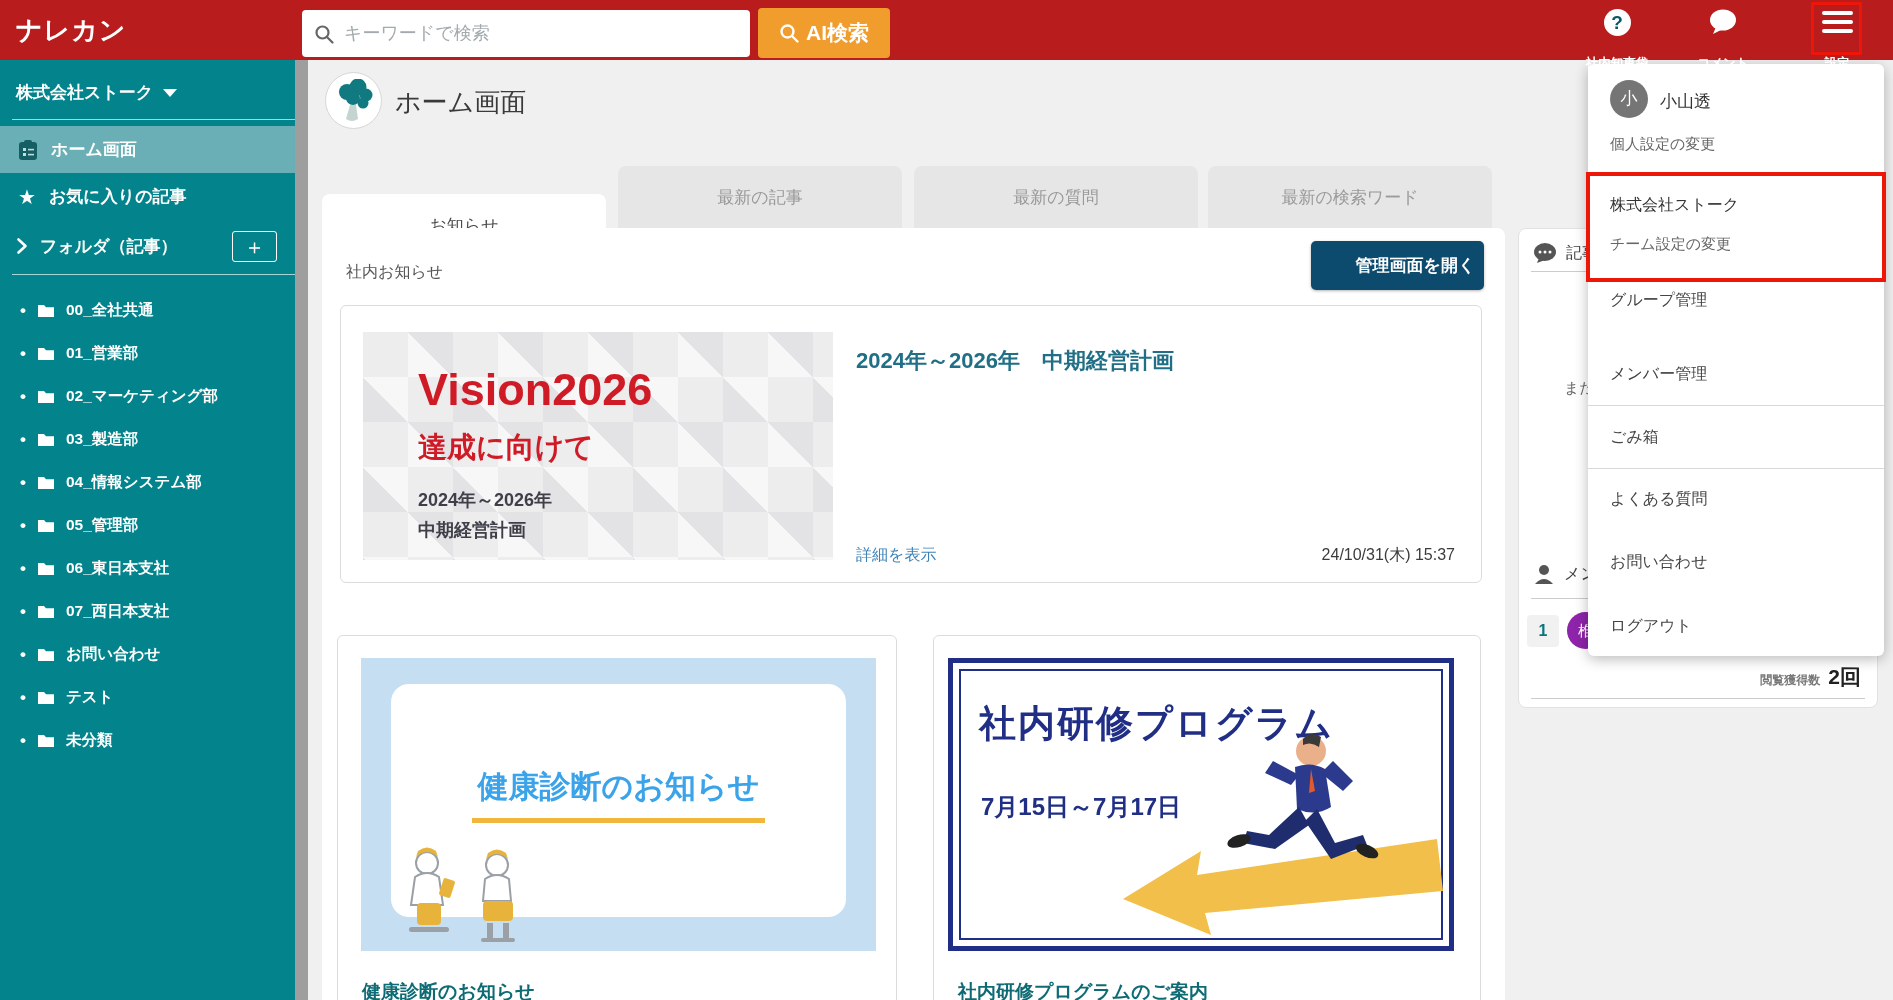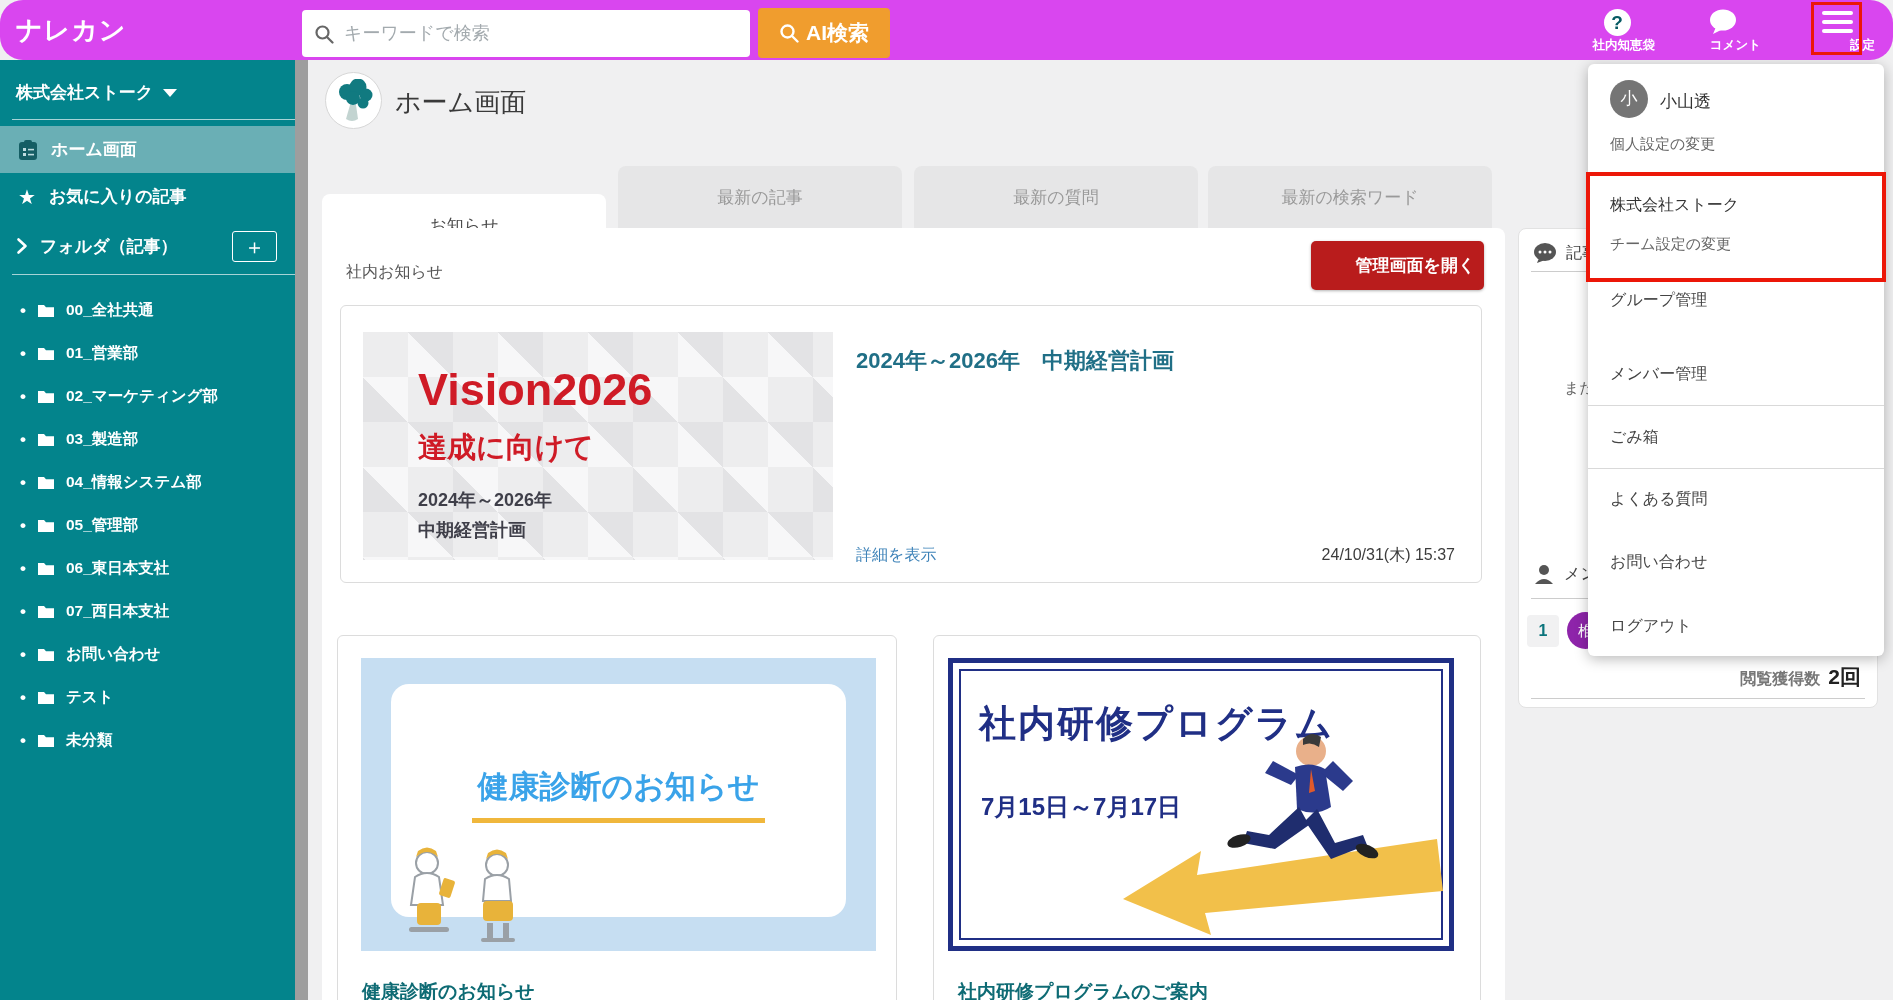--- a/index.html
+++ b/index.html
@@ -5,30 +5,30 @@
   * { margin:0; padding:0; box-sizing:border-box; }
   html,body { width:1893px; height:1000px; }
   body {
     position:relative; overflow:hidden;
     background:#f0f0f1;
     font-family:"Liberation Sans","DejaVu Sans",sans-serif;
     color:#333;
   }
 
   
-  .topbar { position:absolute; left:0; top:0; width:1893px; height:60px; background:#d946ef; z-index:30;border-radius:23px; }
+  .topbar { position:absolute; left:0; top:0; width:1893px; height:60px; background:#b91c1c; z-index:30; }
   .logo { position:absolute; left:16px; top:0; height:60px; line-height:60px; color:#fff; font-size:26px; font-weight:bold; letter-spacing:1px; }
   .searchbox { position:absolute; left:302px; top:10px; width:448px; height:47px; background:#fff; border-radius:4px; display:flex; align-items:center; padding:0 12px; }
   .searchbox svg { flex:0 0 auto; }
   .searchbox input { border:none; outline:none; width:100%; margin-left:10px; font-size:18px; color:#333; font-family:inherit; background:transparent; }
   .searchbox input::placeholder { color:#a3aaae; }
   .ai-btn { position:absolute; left:758px; top:8px; width:132px; height:50px; background:#f09d2e; border:none; border-radius:4px; color:#fff; font-size:21px; font-weight:bold; display:flex; align-items:center; justify-content:center; gap:7px; cursor:pointer; font-family:inherit; }
   .tb-item { position:absolute; top:7px; width:76px; text-align:center; color:#fff; cursor:pointer; }
   .tb-item .ticon { height:30px; display:flex; align-items:center; justify-content:center; }
-  .tb-label { font-size:12.5px; font-weight:bold; margin-top:0;text-align:right; }
+  .tb-label { font-size:12.5px; font-weight:bold; margin-top:18px; }
   .tb-help { left:1579px; }
   .tb-comment { left:1685px; }
   .tb-settings { left:1799px; }
   .qmark { width:27px; height:27px; border-radius:50%; background:#fff; color:#065a63; font-weight:bold; font-size:19px; line-height:27px; }
   .burger { display:flex; flex-direction:column; gap:5px; }
   .burger div { width:31px; height:4px; background:#fff; border-radius:2px; }
 
   
   .sidebar { position:absolute; left:0; top:60px; width:308px; height:940px; background:#03848c; z-index:5; color:#fff; }
   .sb-scrollbar { position:absolute; right:0; top:0; width:13px; height:100%; background:#9e9e9e; }
@@ -50,21 +50,21 @@
 
   
   .tab { position:absolute; top:166px; width:284px; height:62px; border-radius:8px 8px 0 0; display:flex; align-items:center; justify-content:center; font-size:17px; cursor:pointer; }
   .tab.inactive { background:#e6e6e7; color:#999; }
   .tab.active { background:#fff; color:#4a4a4a; }
   .tab1 { left:322px;margin-top:28px; } .tab2 { left:618px; } .tab3 { left:914px; } .tab4 { left:1208px; }
 
   
   .panel { position:absolute; left:322px; top:228px; width:1183px; height:772px; background:#fff; border-radius:0 8px 0 0; }
   .notice-label { position:absolute; left:346px; top:250px; font-size:16px; color:#555; z-index:6;margin-top:12px; }
-  .admin-btn { position:absolute; left:1311px; top:241px; width:173px; height:49px; background:#b91c1c; border:none; border-radius:5px; color:#fff; font-size:17px; font-weight:bold; cursor:pointer; z-index:6; box-shadow:0 1px 3px rgba(0,0,0,.3); font-family:inherit;padding-left:36px; }
+  .admin-btn { position:absolute; left:1311px; top:241px; width:173px; height:49px; background:#0c4a6e; border:none; border-radius:5px; color:#fff; font-size:17px; font-weight:bold; cursor:pointer; z-index:6; box-shadow:0 1px 3px rgba(0,0,0,.3); font-family:inherit;padding-left:36px; }
 
   
   .card1 { position:absolute; left:340px; top:305px; width:1142px; height:278px; background:#fff; border:1px solid #dcdcdc; border-radius:6px; z-index:6; cursor:pointer; }
   .vision-img { position:absolute; left:22px; top:26px; width:470px; height:228px; overflow:hidden;
      background-color:#ededee;
      background-image:
        linear-gradient(45deg,#e3e3e5 25%,transparent 25%,transparent 75%,#e3e3e5 75%),
        linear-gradient(45deg,#f7f7f8 25%,transparent 25%,transparent 75%,#f7f7f8 75%);
      background-size:90px 90px; background-position:0 0,45px 45px; }
   .v-line1 { position:absolute; left:55px; top:32px; font-size:45px; font-weight:bold; color:#cf1b26; }
@@ -94,21 +94,21 @@
 
   
   .rpanel { position:absolute; left:1518px; top:228px; width:360px; height:480px; background:#fff; border:1px solid #e2e2e2; border-radius:8px; z-index:10; }
   .rp-header { position:absolute; left:14px; top:13px; display:flex; align-items:center; gap:9px; font-size:16px; color:#444; }
   .rp-div { position:absolute; left:12px; right:12px; height:1px; background:#ccc; }
   .rp-empty { position:absolute; left:45px; top:150px; font-size:15px; color:#666; }
   .rp-header2 { position:absolute; left:14px; top:334px; display:flex; align-items:center; gap:9px; font-size:16px; color:#444; }
   .rank-badge { position:absolute; left:8px; top:386px; width:32px; height:32px; background:#f1f1f2; border-radius:4px; color:#0b747c; font-weight:bold; font-size:16px; text-align:center; line-height:32px; }
   .member-avatar { position:absolute; left:48px; top:383px; width:37px; height:37px; border-radius:50%; background:#8e24aa; color:#fff; font-size:15px; text-align:center; line-height:37px; }
   .rp-views { position:absolute; right:16px; top:434px; display:flex; align-items:baseline; gap:8px; }
-  .rp-views .vl { font-size:16px; color:#777; font-weight:bold; }
+  .rp-views .vl { font-size:12px; color:#777; font-weight:bold; }
   .rp-views .vc { font-size:21px; color:#222; font-weight:bold; }
 
   
   .dropdown { position:absolute; left:1588px; top:64px; width:296px; height:592px; background:#fff; border-radius:6px; box-shadow:0 3px 14px rgba(0,0,0,.28); z-index:20; }
   .dd-avatar { position:absolute; left:22px; top:16px; width:38px; height:38px; border-radius:50%; background:#757575; color:#fff; font-size:17px; text-align:center; line-height:38px; }
   .dd-name { position:absolute; left:72px; top:26px; font-size:17px; color:#333; }
   .dd-sub { font-size:15px; color:#666; cursor:pointer; }
   .dd-personal { position:absolute; left:22px; top:71px; }
   .dd-team { position:absolute; left:22px; top:131px; font-size:16px; color:#333; }
   .dd-teamset { position:absolute; left:22px; top:171px; }

